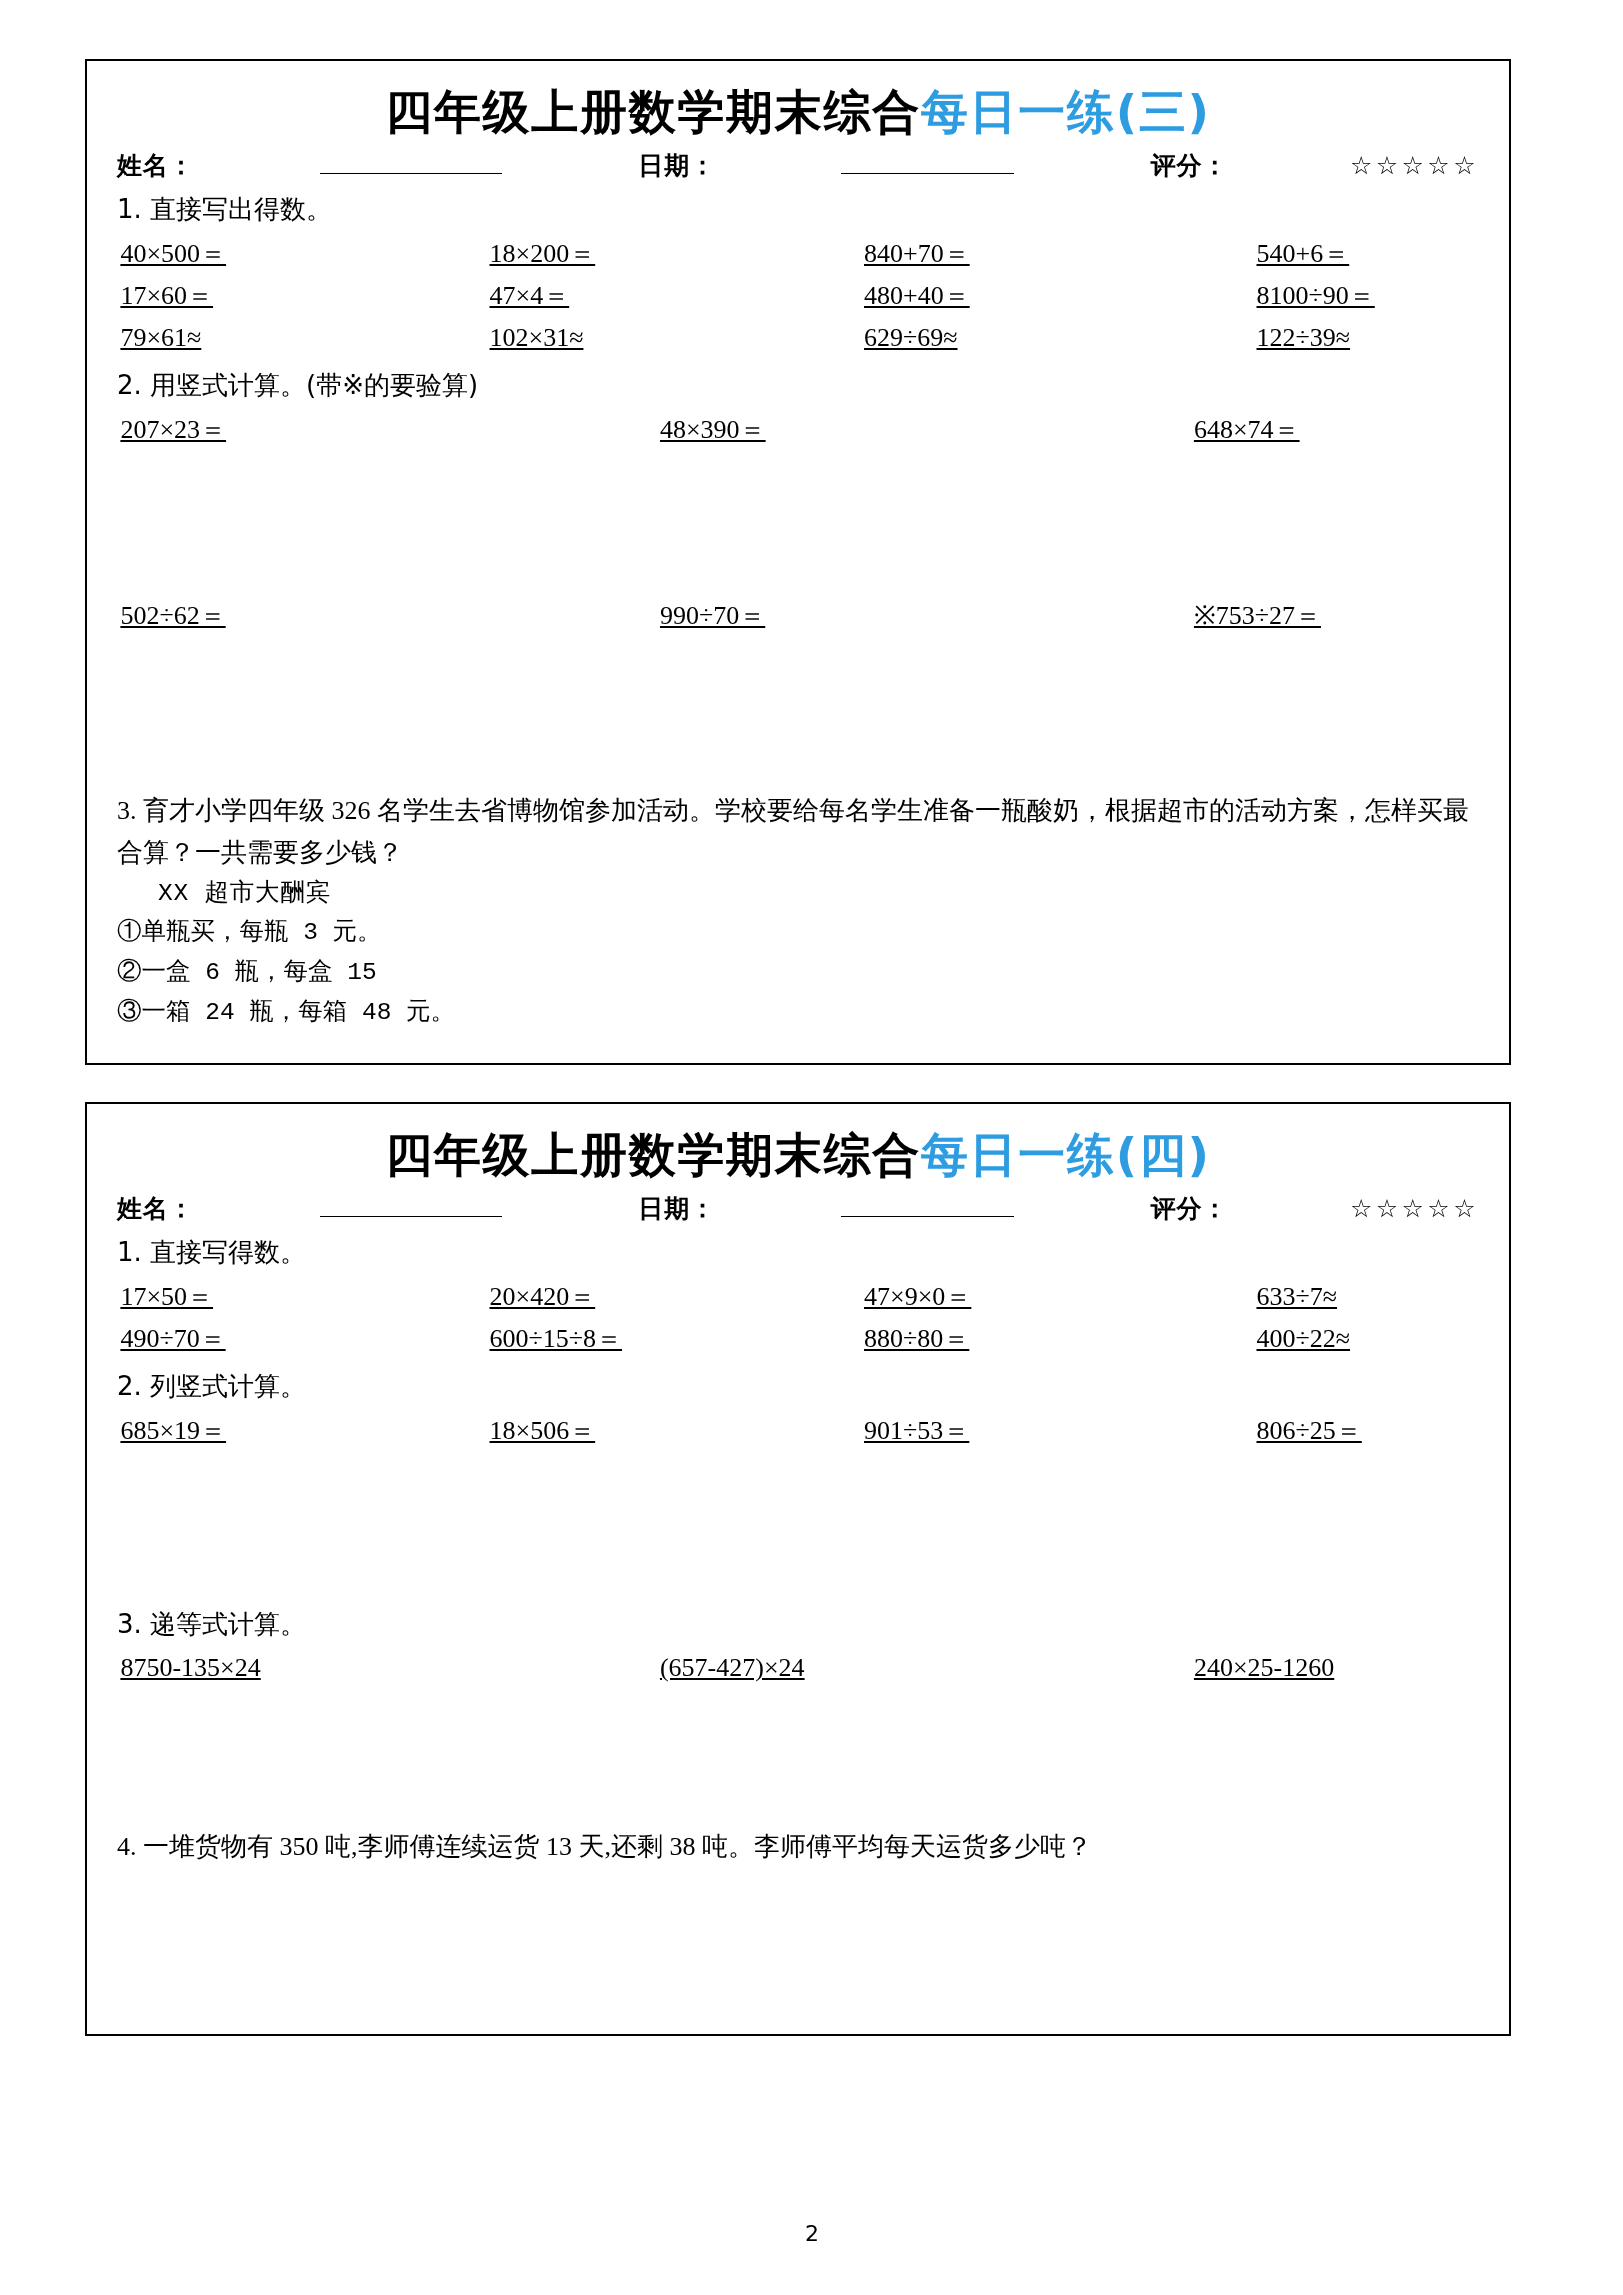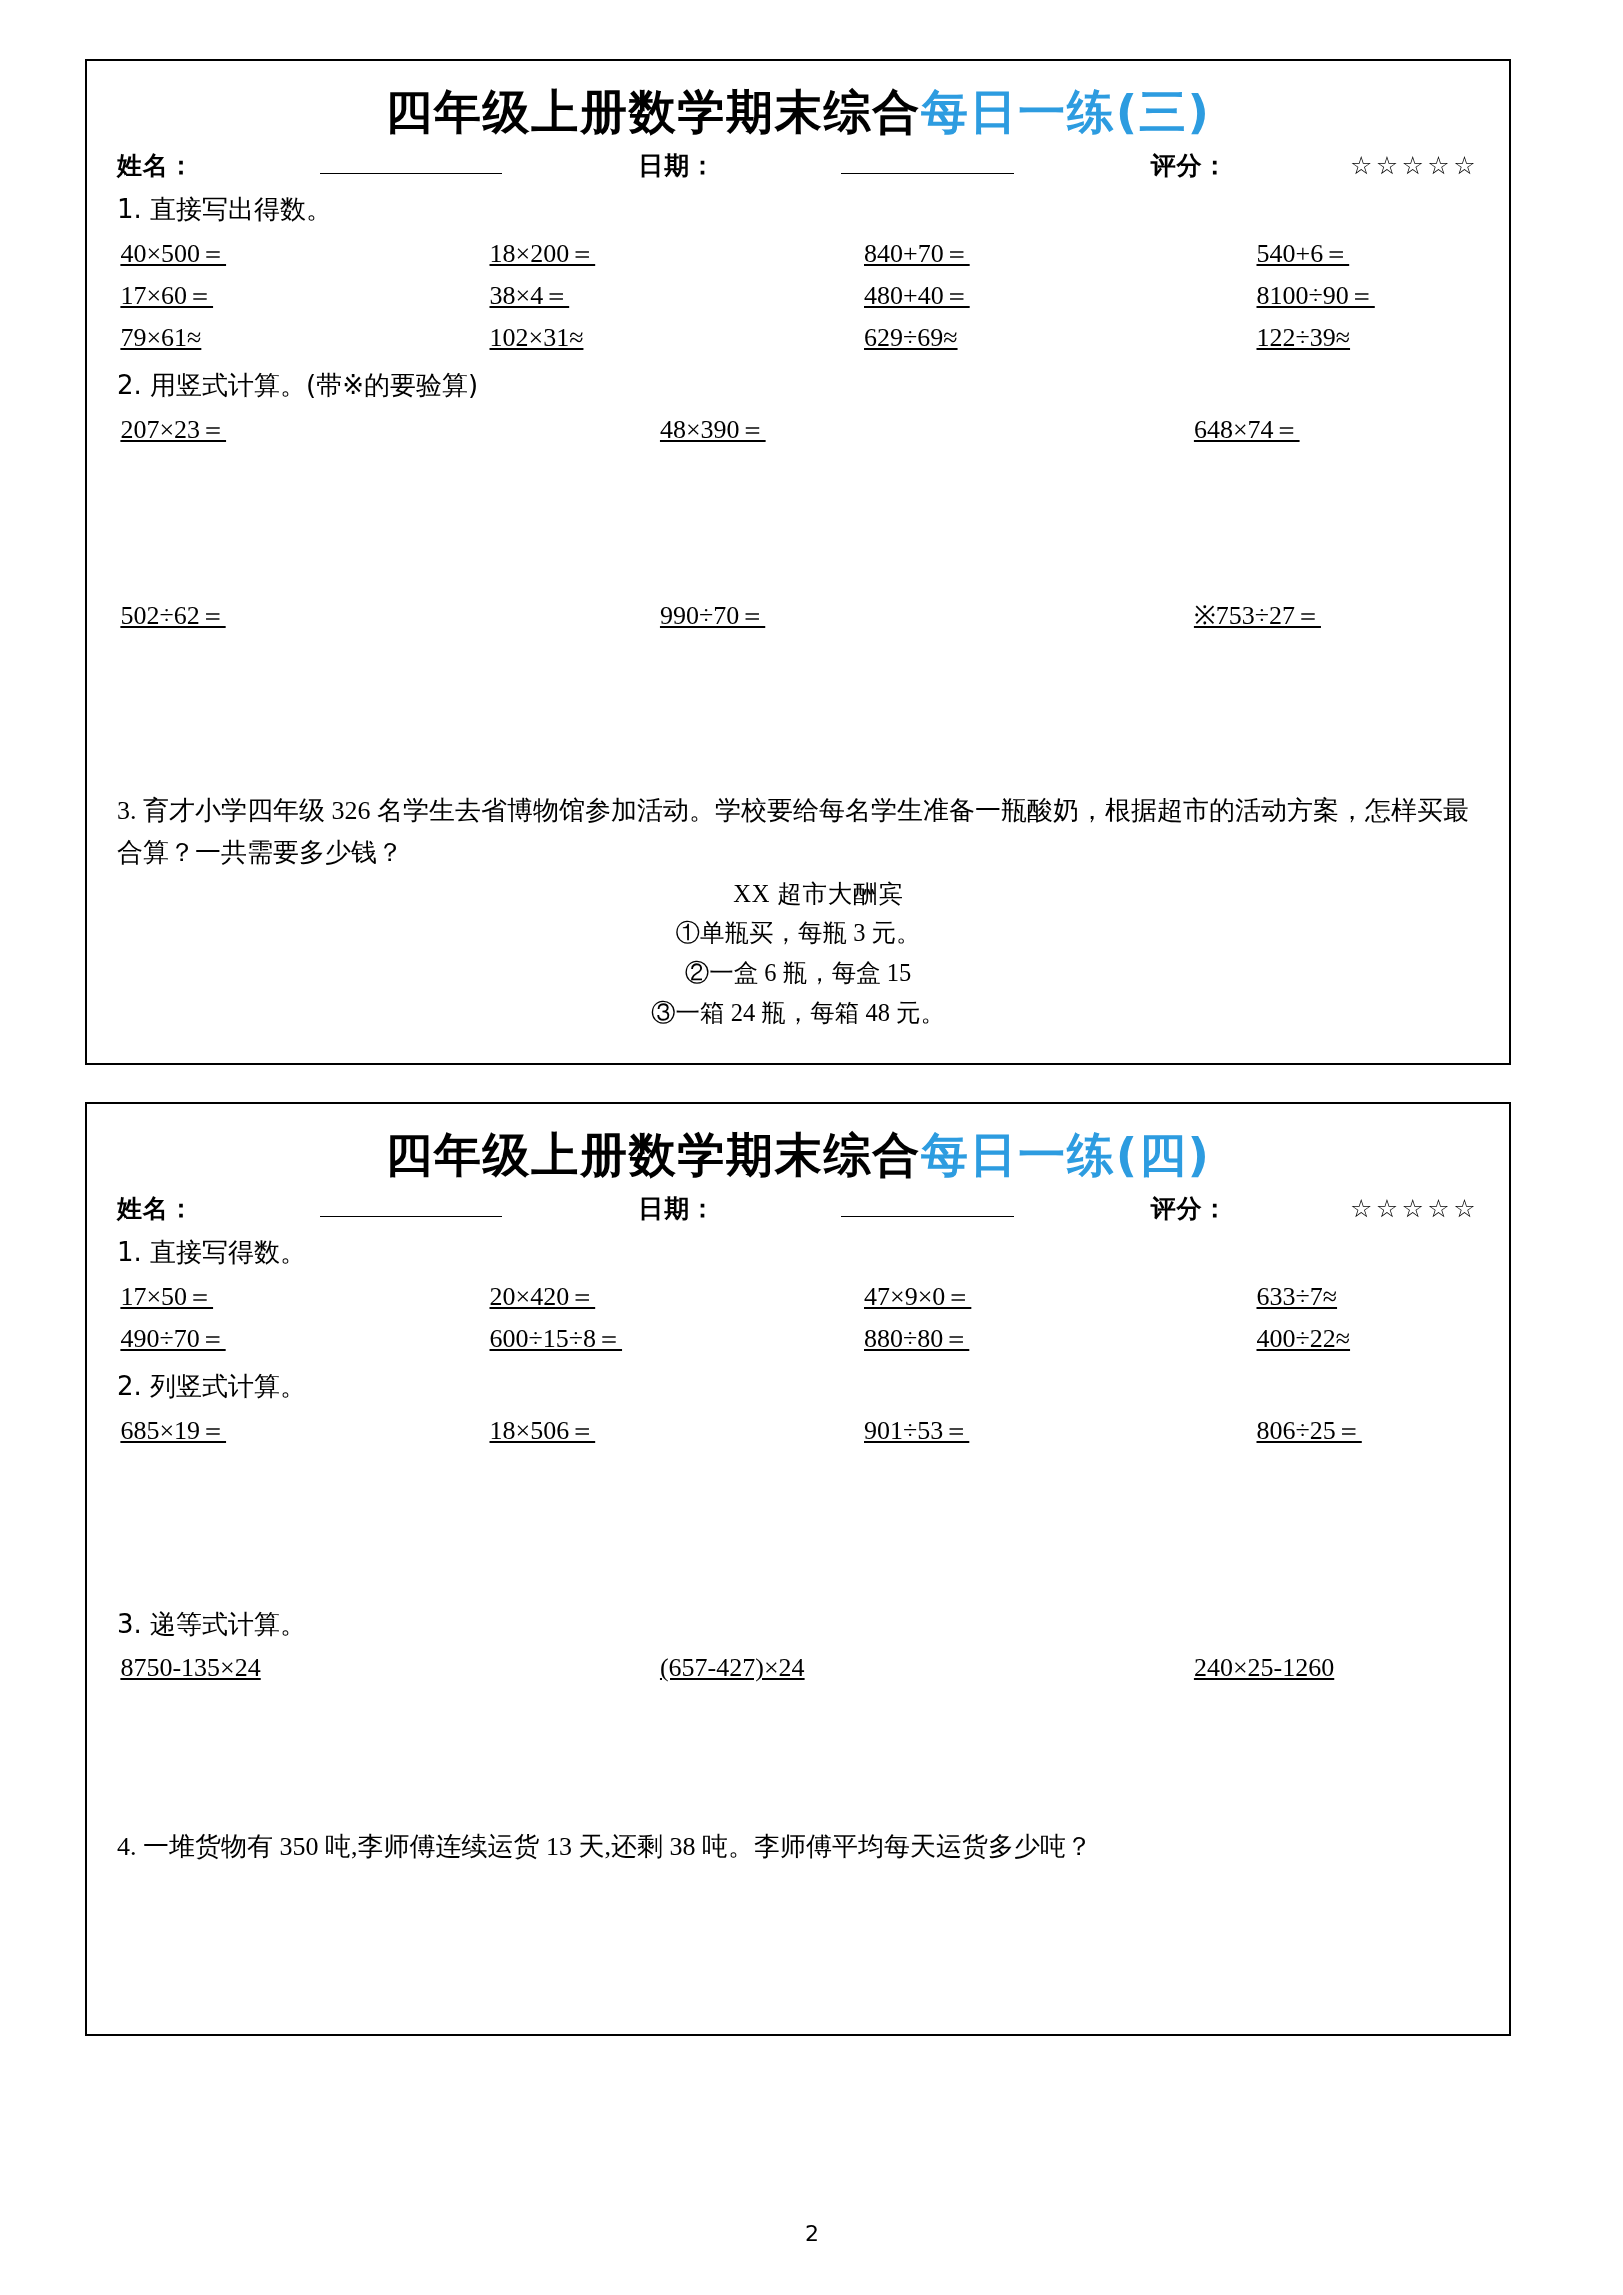--- a/index.html
+++ b/index.html
@@ -109,24 +109,23 @@
   .spacer-work-sm {
     height: 127px;
   }
   .para {
     font-size: 26px;
     line-height: 1.6;
     margin-top: 8.5px;
     text-indent: 0;
   }
   .promo {
-    font-family: Liberation Serif, serif;
+    font-family: Liberation Mono, monospace;
     font-size: 24.5px;
     line-height: 1.62;
-    text-align: center;
   }
   .promo .ad-title {
     padding-left: 41px;
     letter-spacing: 0.8px;
   }
   .pagenum {
     position: absolute;
     bottom: 49px;
     left: 0;
     width: 100%;
@@ -159,21 +158,21 @@
 
     <div class="qhead">1. 直接写出得数。</div>
     <div class="row row4">
       <div class="cell">40×500＝</div>
       <div class="cell">18×200＝</div>
       <div class="cell">840+70＝</div>
       <div class="cell">540+6＝</div>
     </div>
     <div class="row row4">
       <div class="cell">17×60＝</div>
-      <div class="cell">38×4＝</div>
+      <div class="cell">47×4＝</div>
       <div class="cell">480+40＝</div>
       <div class="cell">8100÷90＝</div>
     </div>
     <div class="row row4">
       <div class="cell">79×61≈</div>
       <div class="cell">102×31≈</div>
       <div class="cell">629÷69≈</div>
       <div class="cell">122÷39≈</div>
     </div>
 

